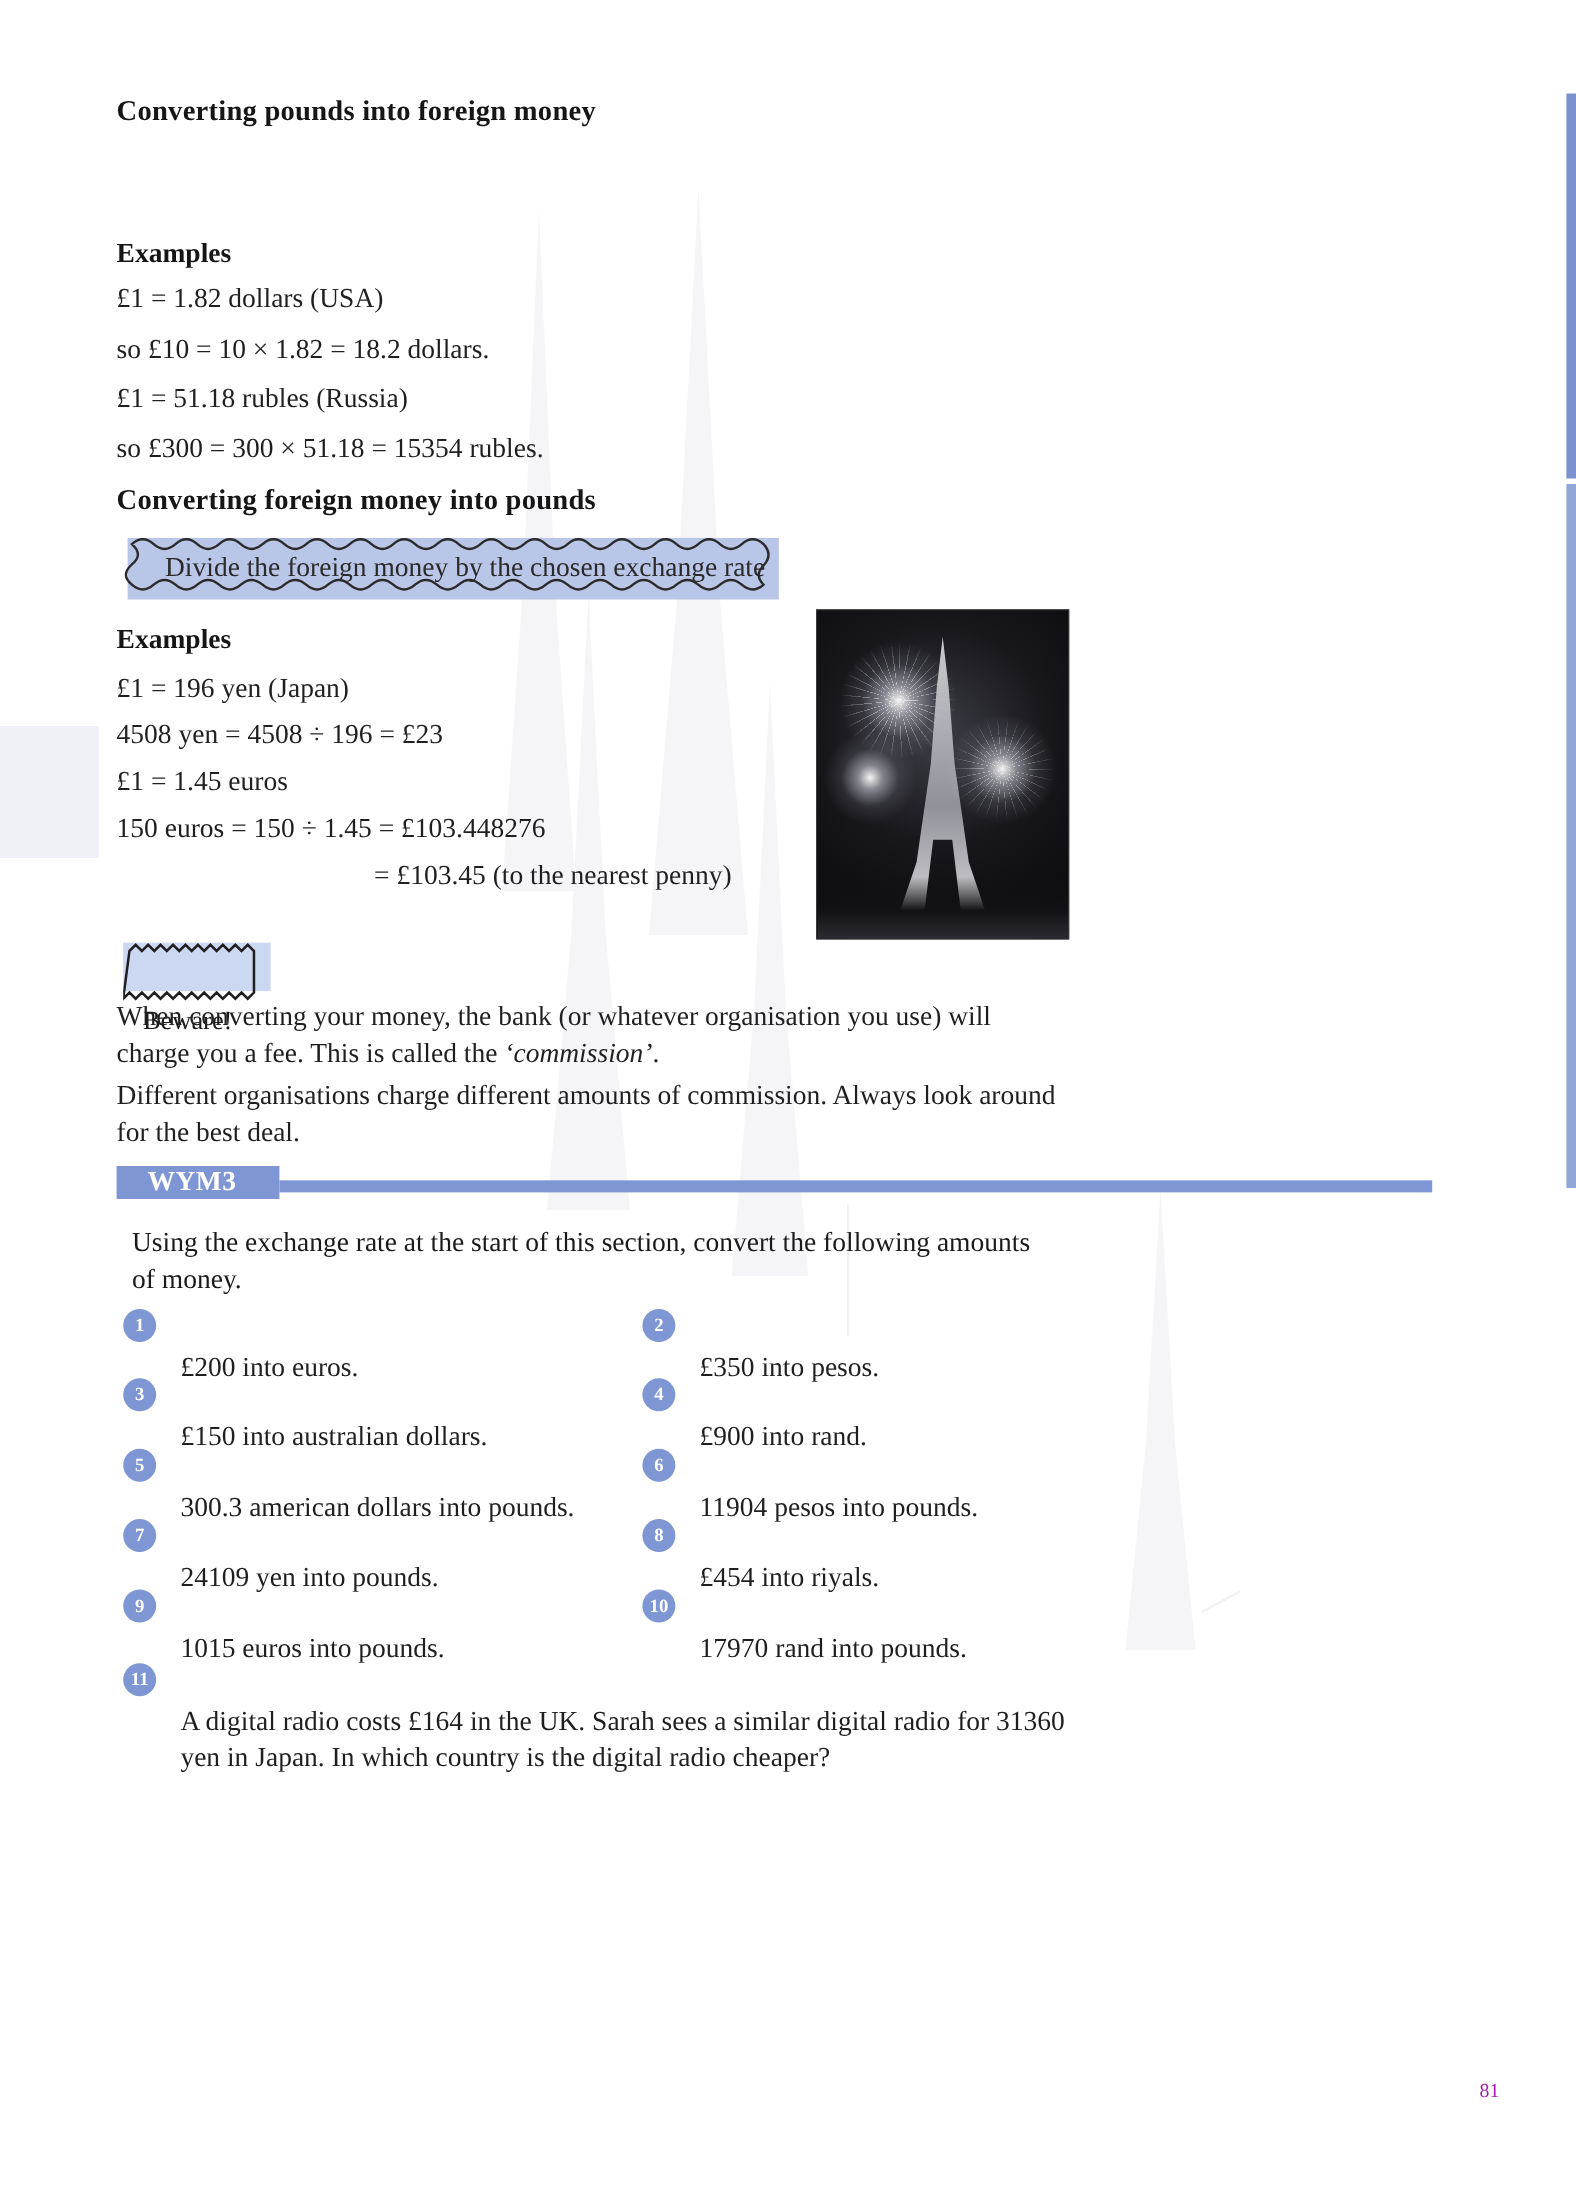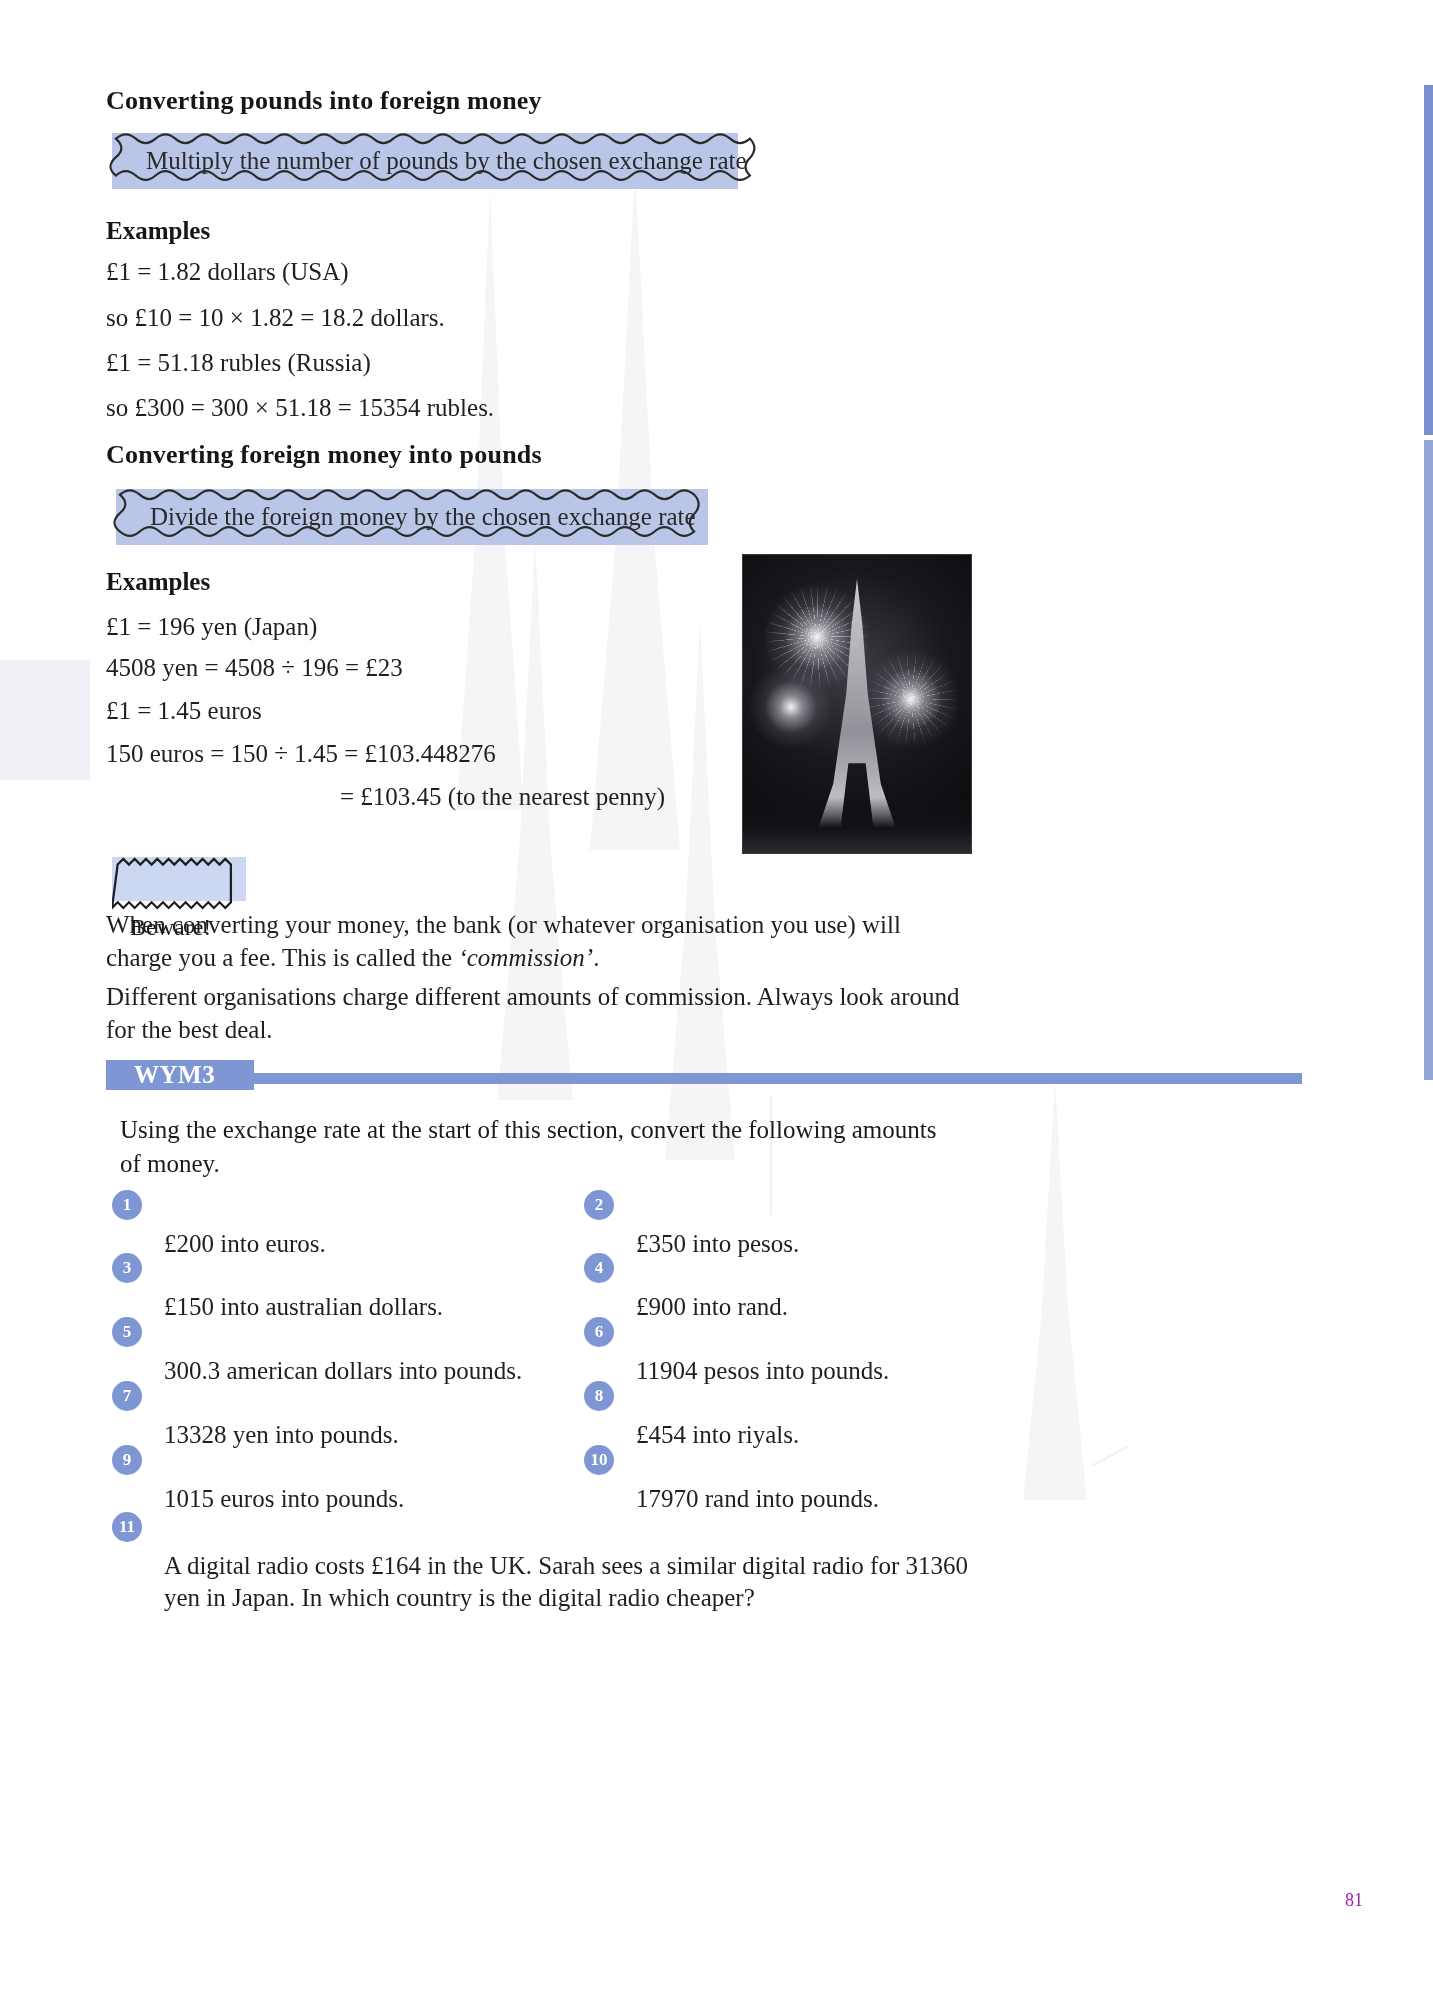--- a/index.html
+++ b/index.html
@@ -279,29 +279,20 @@
   <div class="watermark wm3"></div>
   <div class="watermark wm4"></div>
   <div class="watermark wm5"></div>
   <div class="wm-blob"></div>
 
   <div class="margin-rule top"></div>
   <div class="margin-rule bottom"></div>
 
   <h2 class="section-heading" id="heading-1">Converting pounds into foreign money</h2>
 
-  <div class="callout" id="callout-multiply">
-    <svg class="wave-border" viewBox="0 0 640 70" preserveAspectRatio="none">
-      <path d="M8,12 q10,-9 20,0 t20,0 t20,0 t20,0 t20,0 t20,0 t20,0 t20,0 t20,0 t20,0 t20,0 t20,0 t20,0 t20,0 t20,0 t20,0 t20,0 t20,0 t20,0 t20,0 t20,0 t20,0 t20,0 t20,0 t20,0 t20,0 t20,0 t20,0 t20,0 t20,0 t20,0 t20,0
-               q9,10 0,20 q-9,9 0,18
-               q-10,9 -20,0 t-20,0 t-20,0 t-20,0 t-20,0 t-20,0 t-20,0 t-20,0 t-20,0 t-20,0 t-20,0 t-20,0 t-20,0 t-20,0 t-20,0 t-20,0 t-20,0 t-20,0 t-20,0 t-20,0 t-20,0 t-20,0 t-20,0 t-20,0 t-20,0 t-20,0 t-20,0 t-20,0 t-20,0 t-20,0 t-20,0 t-20,0
-               q-11,-9 0,-19 q11,-9 0,-19 z" fill="none" stroke="#2b2b2b" stroke-width="2.2"></path>
-    </svg>
-    <span class="callout-text">Multiply the number of pounds by the chosen exchange rate</span>
-  </div>
 
   <h3 class="examples-heading" id="examples-1">Examples</h3>
 
   <div class="eq-line" style="top:258px">£1 = 1.82 dollars (USA)</div>
   <div class="eq-line" style="top:304px">so £10 = 10 × 1.82 = 18.2 dollars.</div>
   <div class="eq-line" style="top:349px">£1 = 51.18 rubles (Russia)</div>
   <div class="eq-line" style="top:394px">so £300 = 300 × 51.18 = 15354 rubles.</div>
 
   <h2 class="section-heading" id="heading-2">Converting foreign money into pounds</h2>
 
@@ -386,21 +377,21 @@
       <div class="q-text">300.3 american dollars into pounds.</div>
     </div>
 
     <div class="q-item" style="left:584px; top:1315px">
       <div class="q-num">6</div>
       <div class="q-text">11904 pesos into pounds.</div>
     </div>
 
     <div class="q-item" style="left:112px; top:1379px">
       <div class="q-num">7</div>
-      <div class="q-text">13328 yen into pounds.</div>
+      <div class="q-text">24109 yen into pounds.</div>
     </div>
 
     <div class="q-item" style="left:584px; top:1379px">
       <div class="q-num">8</div>
       <div class="q-text">£454 into riyals.</div>
     </div>
 
     <div class="q-item" style="left:112px; top:1443px">
       <div class="q-num">9</div>
       <div class="q-text">1015 euros into pounds.</div>

